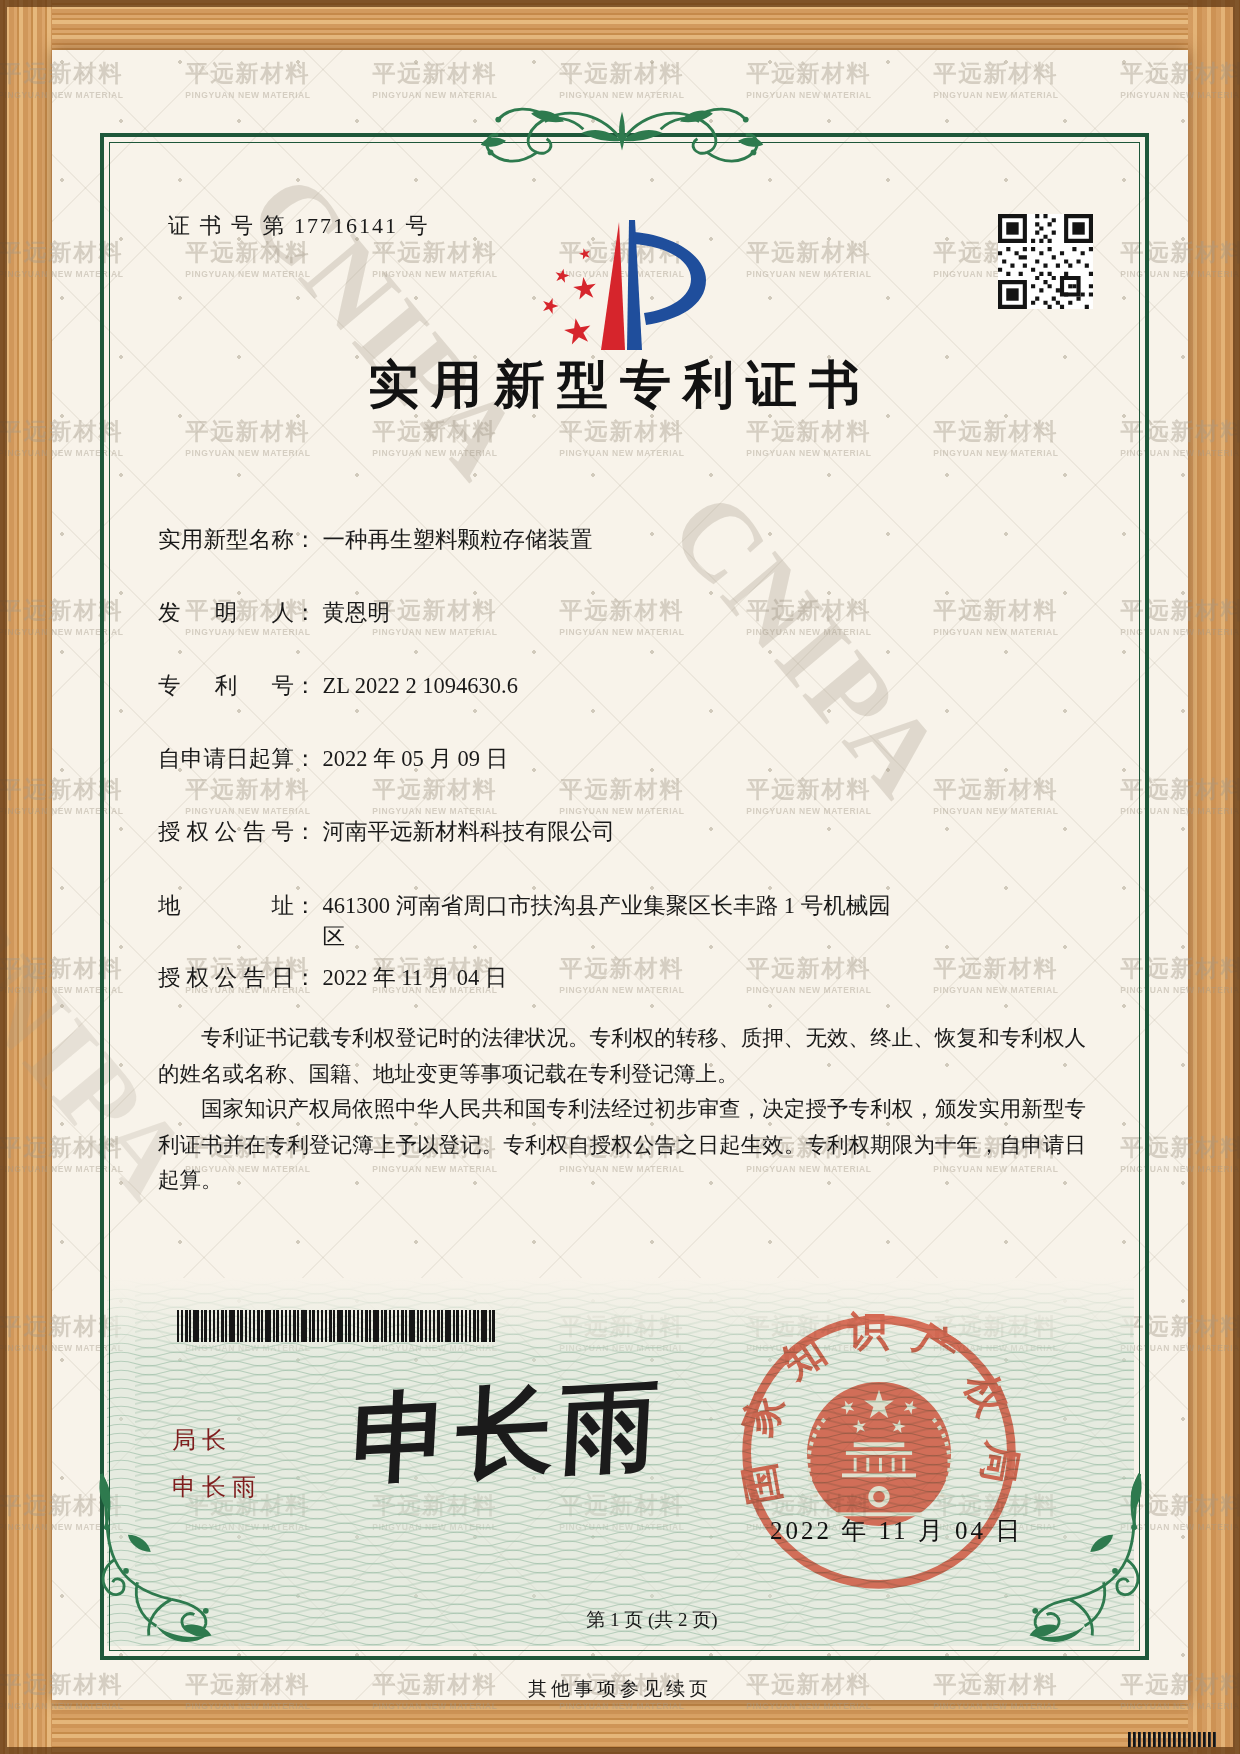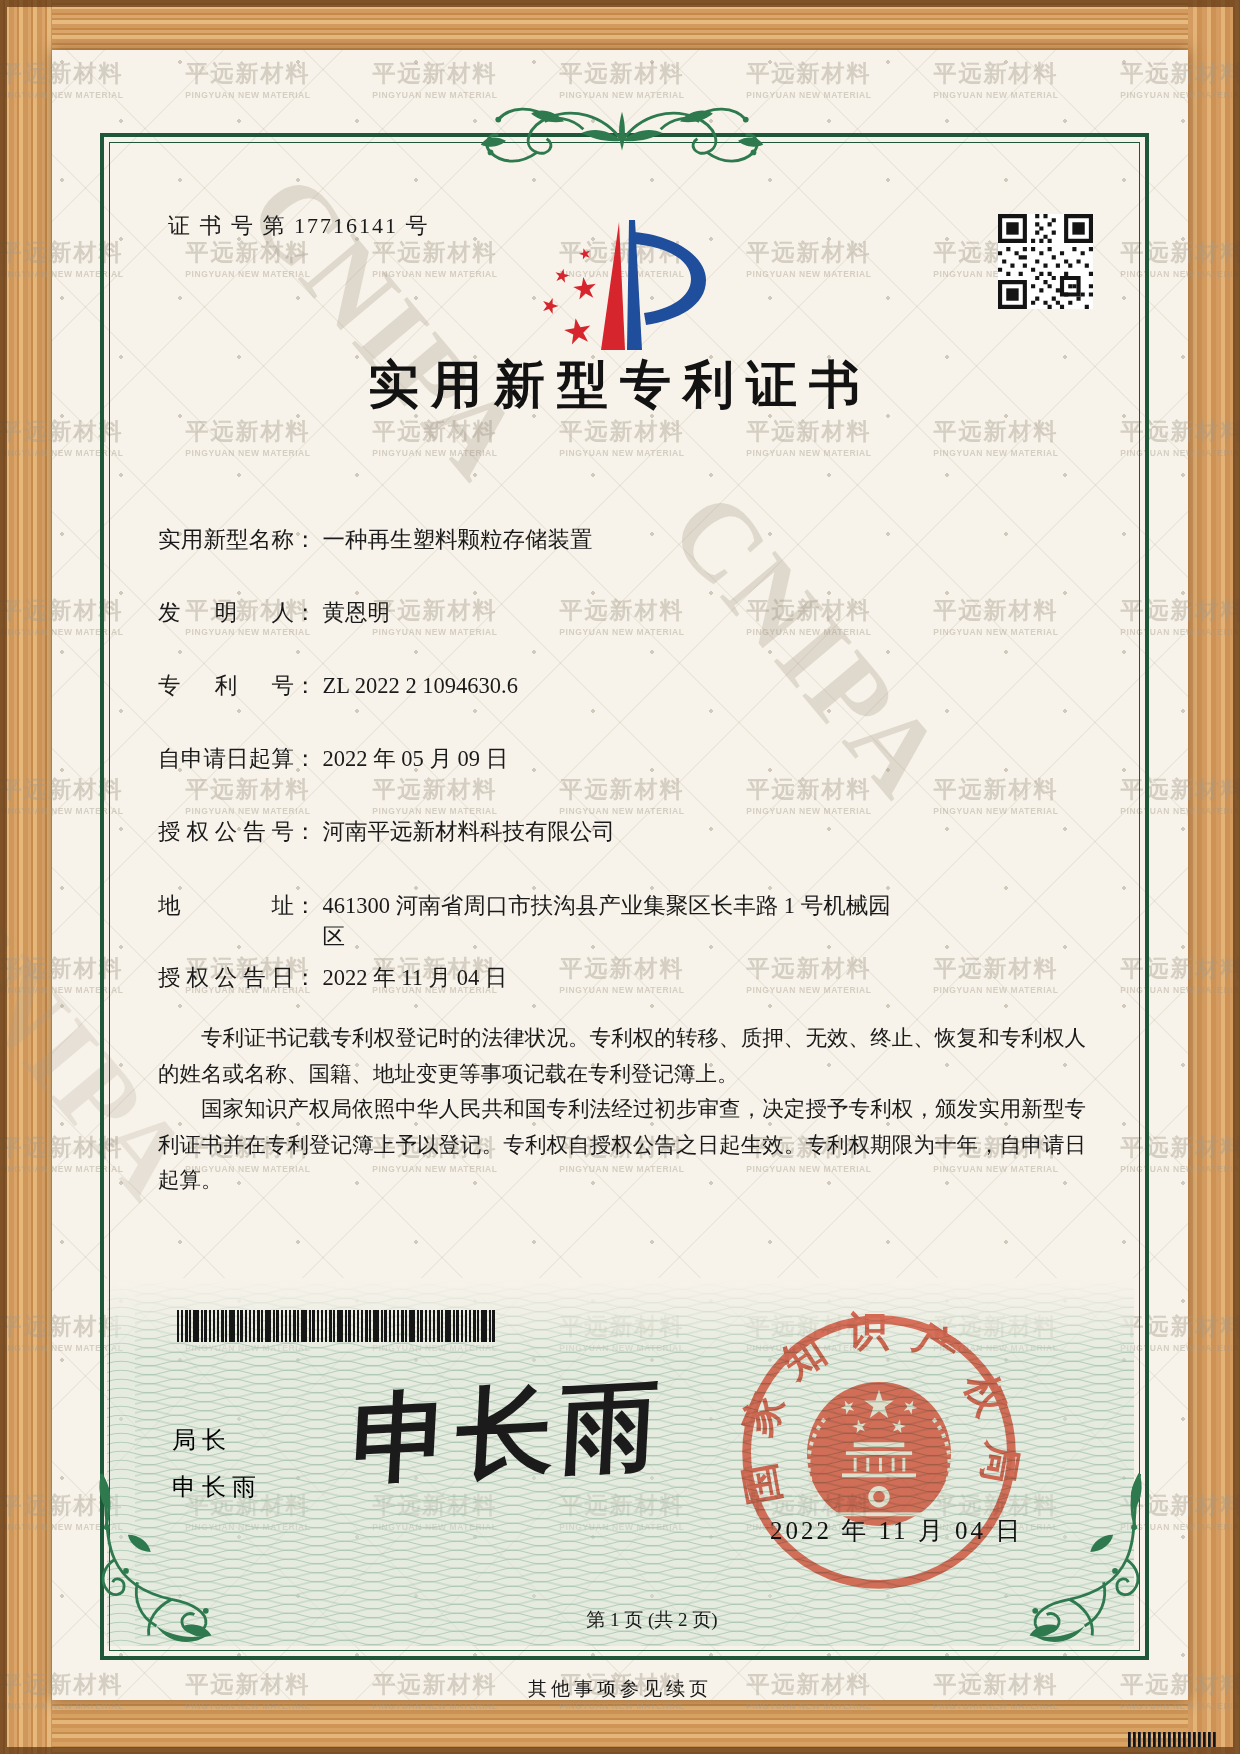--- a/index.html
+++ b/index.html
@@ -64,21 +64,21 @@
   .colon{display:inline-block;vertical-align:top;}
   .val{display:inline-block;vertical-align:top;margin-left:6px;white-space:pre-line;max-width:810px;}
   .r0{top:524px}.r1{top:597px}.r2{top:670px}.r3{top:743px}.r4{top:816px}.r5{top:890px}
   .r6{top:962px}.grant2{position:absolute;left:645px;top:962px;font-size:22.5px;z-index:12;line-height:31px;}
   .paras{position:absolute;left:158px;top:1021px;width:928px;font-size:21.5px;line-height:35.6px;
     text-align:justify;color:#1a1a1a;z-index:12;}
   .paras p{margin:0;text-indent:2em;}
   .barcode{position:absolute;left:177px;top:1310px;width:318px;height:32px;z-index:12;
     background-image:repeating-linear-gradient(90deg,#161616 0 2px,transparent 2px 4px),
                      repeating-linear-gradient(90deg,#161616 0 2px,transparent 2px 9px);}
-  .bureau{position:absolute;left:172px;font-size:24px;letter-spacing:6px;color:#000000;z-index:12;}
+  .bureau{position:absolute;left:172px;font-size:24px;letter-spacing:6px;color:#7f1d1d;z-index:12;}
   .bt{top:1424px}.bn{top:1471px}
   .signature{position:absolute;left:352px;top:1368px;font-size:98px;font-weight:bold;color:#1b1b1b;
     letter-spacing:6px;transform:rotate(-3deg) skewX(-6deg);z-index:13;}
   .seal{position:absolute;left:733px;top:1306px;width:292px;height:292px;z-index:14;
     mix-blend-mode:multiply;opacity:.93;}
   .sealdate{position:absolute;left:770px;top:1514px;font-size:25px;letter-spacing:3px;color:#111;z-index:15;}
   .footer{position:absolute;left:0;top:1607px;width:1240px;text-align:center;font-size:19px;color:#1a1a1a;z-index:12;padding-left:32px;}
   .note{position:absolute;left:0;top:1676px;width:1240px;text-align:center;font-size:19px;letter-spacing:4px;color:#1a1a1a;z-index:12;}
   .minibar{position:absolute;left:1128px;top:1732px;width:88px;height:15px;z-index:61;
     background-image:repeating-linear-gradient(90deg,#151515 0 2px,#3a3a3a 2px 3px,transparent 3px 5px);}

